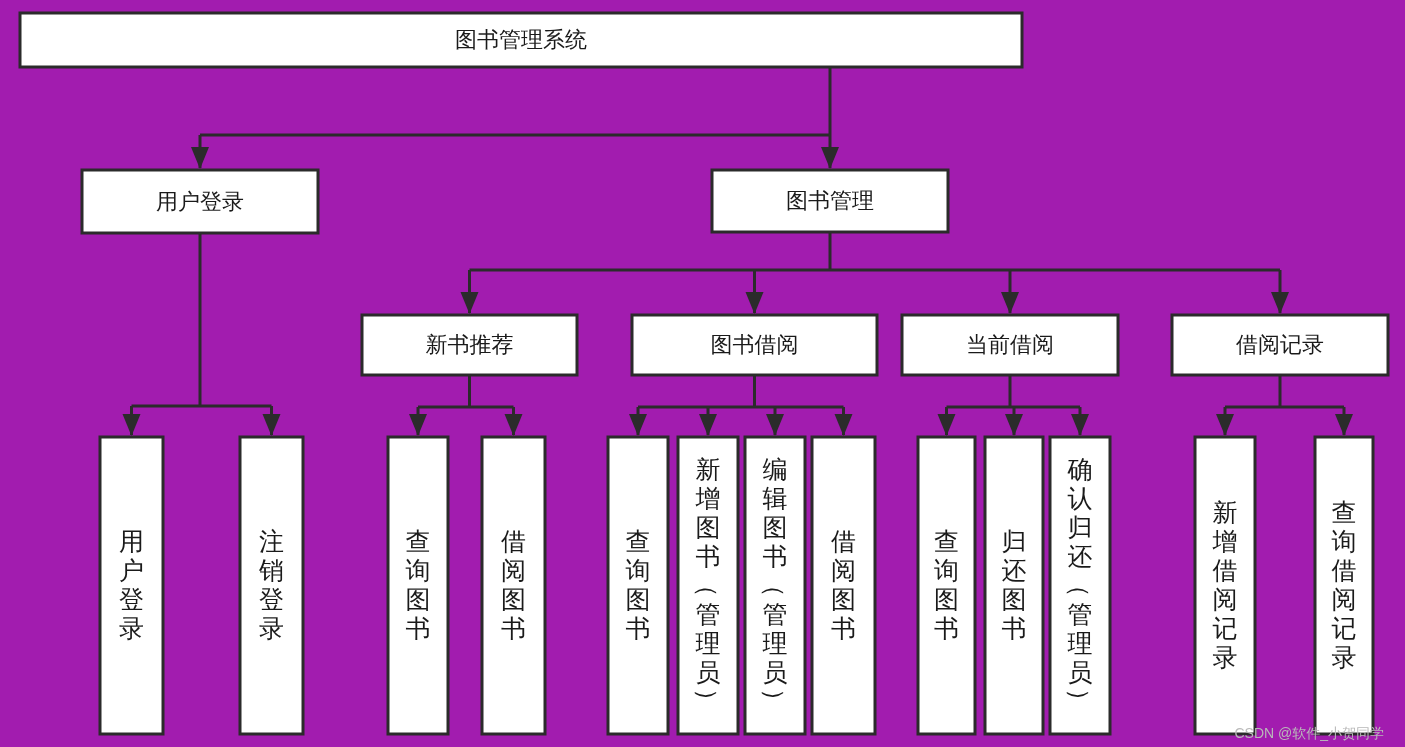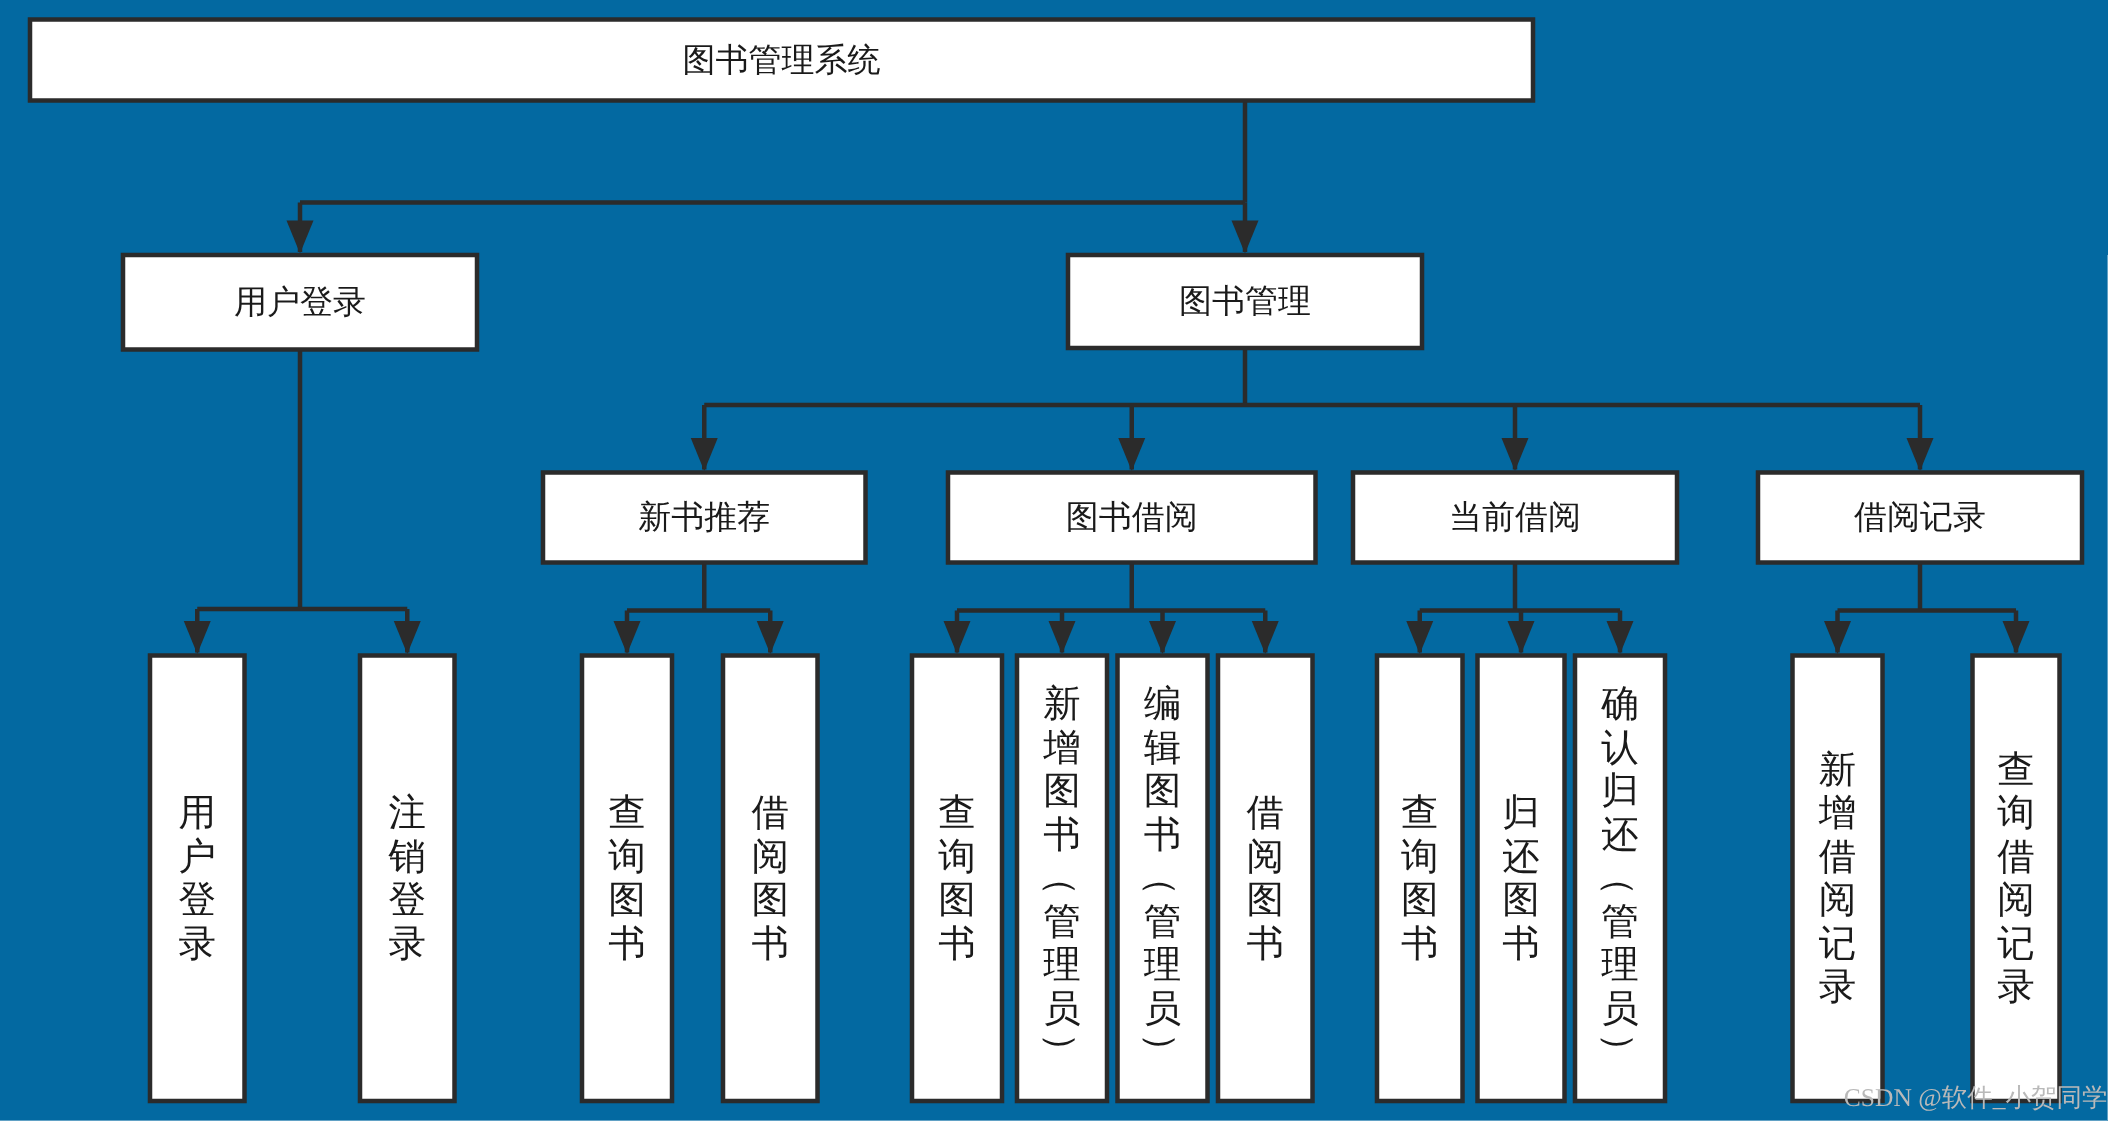--- a/index.html
+++ b/index.html
@@ -10,21 +10,21 @@
   body {
     width: 1405px;
     height: 747px;
     font-family: "DejaVu Sans", "Liberation Sans", sans-serif;
     overflow: hidden;
   }
   #diagram-root {
     position: relative;
     width: 1405px;
     height: 747px;
-    background: #0369a1;
+    background: #a21caf;
   }
   svg#flowchart {
     position: absolute;
     left: 0;
     top: 0;
     width: 1405px;
     height: 747px;
     display: block;
   }
   .node-box {
@@ -49,24 +49,24 @@
   }
   .node-label {
     font-family: "DejaVu Sans", "Liberation Sans", sans-serif;
     font-size: 22px;
     fill: #1a1a1a;
     text-anchor: middle;
     dominant-baseline: middle;
   }
   .watermark {
     position: absolute;
-    right: 0;
+    right: 21px;
     bottom: 4px;
-    font-family: Liberation Serif, serif;
-    font-size: 17px;
+    font-family: Liberation Sans, sans-serif;
+    font-size: 14px;
     color: #b9b9b9;
     white-space: nowrap;
     user-select: none;
   }
 </style>
 </head>
 <body>
 
 <div id="diagram-root">
 

